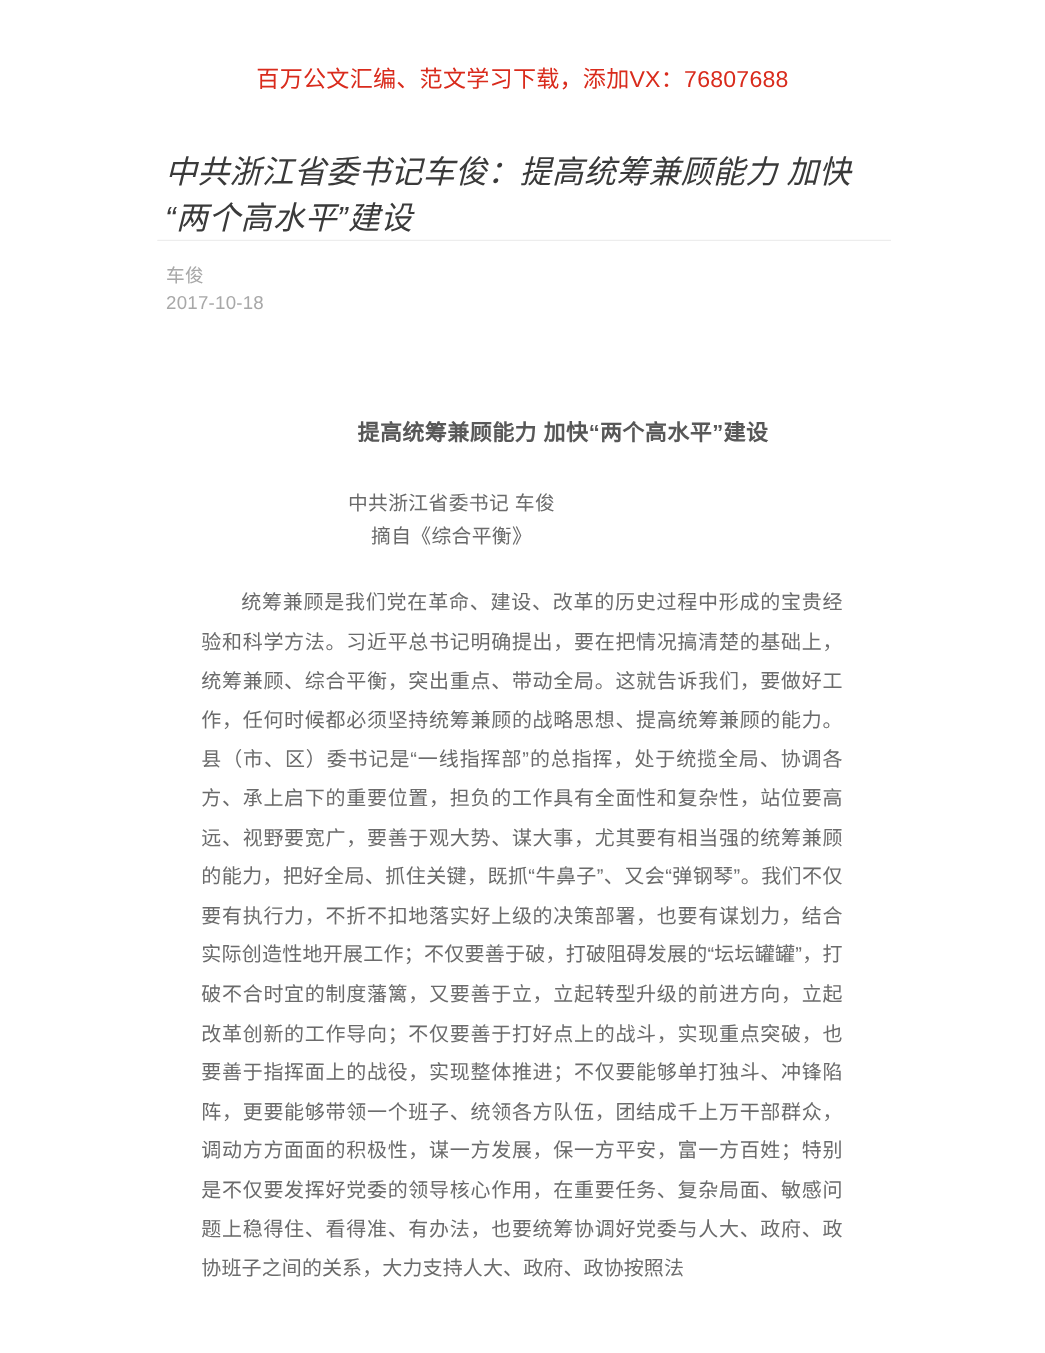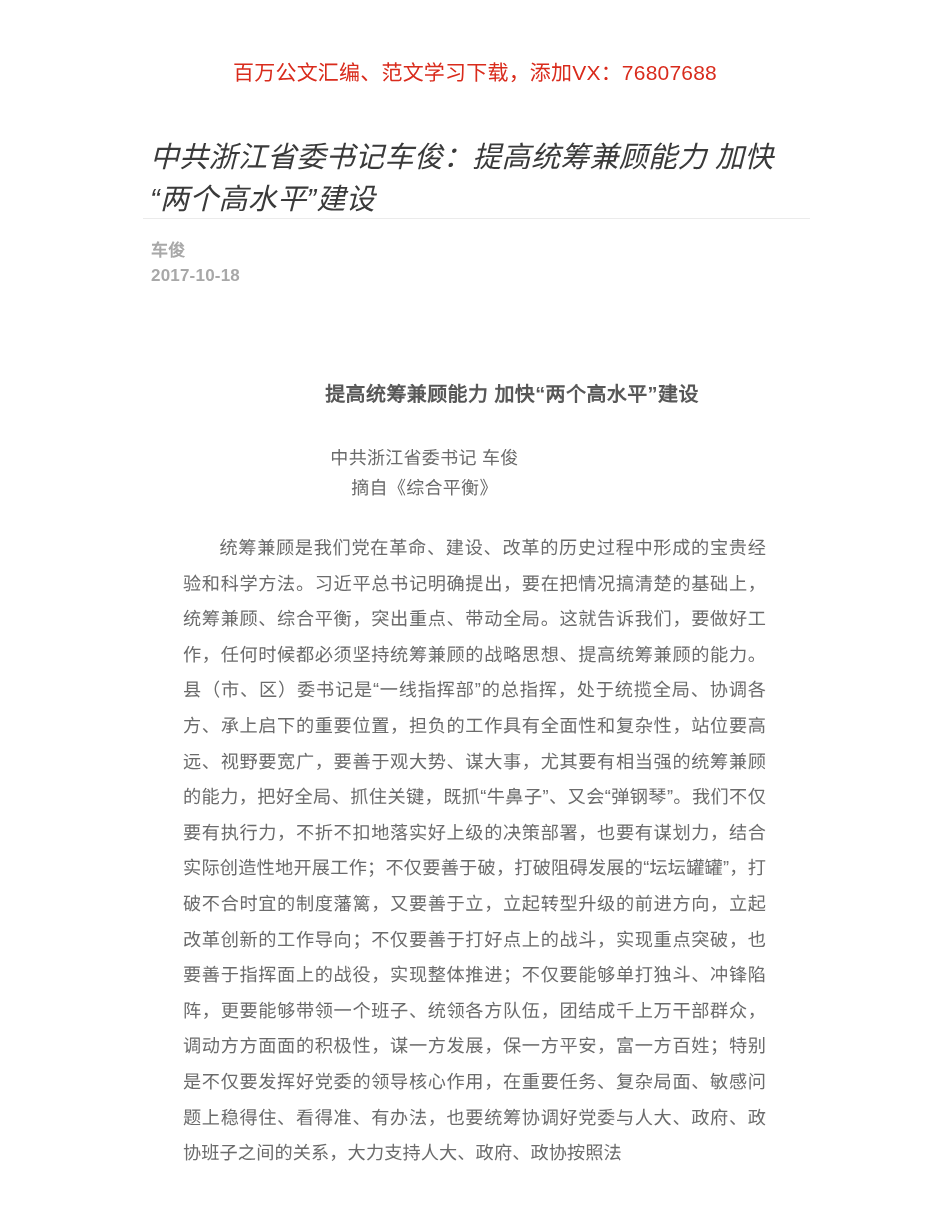--- a/index.html
+++ b/index.html
@@ -68,21 +68,21 @@
   .byline {
     position: absolute;
     top: 238px;
     left: 151px;
   }
   .byline-author,
   .byline-date {
     color: #a8a8a8;
     font-size: 17px;
     line-height: 25px;
-    font-weight: 700;
+    font-weight: 400;
     letter-spacing: 0.2px;
   }
 
   
   .doc-title {
     position: absolute;
     top: 379px;
     left: 0;
     width: 950px;
     text-align: center;
@@ -93,21 +93,20 @@
     letter-spacing: 0.4px;
     padding-left: 37px;
   }
 
   .doc-meta {
     position: absolute;
     top: 443px;
     left: 0;
     width: 821px;
     text-align: center;
-    padding-left: 14px;
   }
   .doc-meta-line {
     font-size: 18px;
     line-height: 30px;
     color: #6a6a6a;
     font-weight: 400;
     letter-spacing: 0.3px;
   }
 
   .doc-body {

